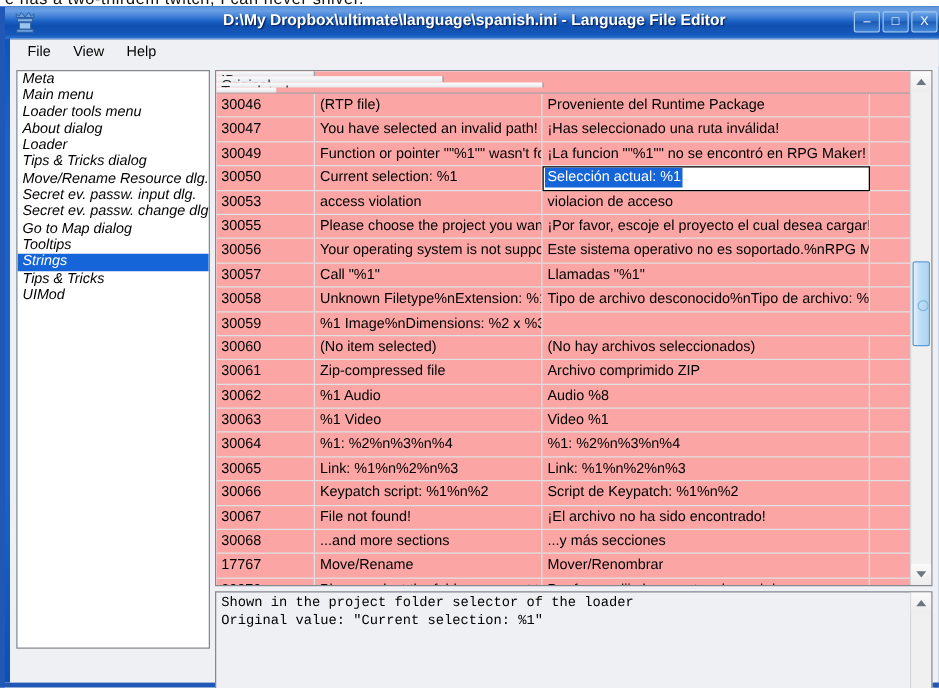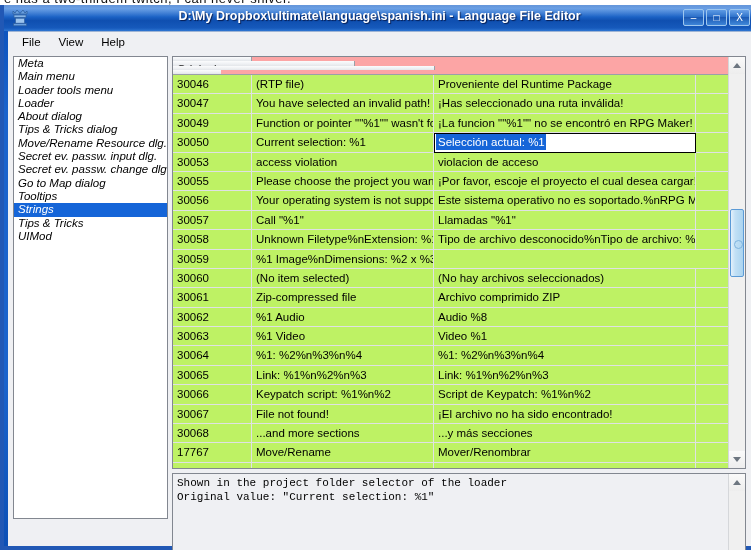--- a/index.html
+++ b/index.html
@@ -201,21 +201,21 @@
   .hcell.c-orig  { width: 182px; }
   .hcell.c-trans { width: 262px; }
   .hcell.c-x     { width: 48px; border-right: none; }
 
   #grid-body {
     position: absolute;
     left: 0; top: 18px;
     width: 572px;
     height: 393px;
     overflow: hidden;
-    background: #bef264;
+    background: #fca5a5;
   }
   .grow {
     display: flex;
     height: 19.4px;
     border-bottom: 1px solid #dfe1e4;
     box-sizing: border-box;
   }
   .gcell {
     box-sizing: border-box;
     height: 18.4px;
@@ -358,22 +358,22 @@
     <div id="menubar">
       <div class="menuitem">File</div>
       <div class="menuitem">View</div>
       <div class="menuitem">Help</div>
     </div>
 
     <div id="sections-panel">
         <div class="section-item">Meta</div>
         <div class="section-item">Main menu</div>
         <div class="section-item">Loader tools menu</div>
+        <div class="section-item">About dialog</div>
         <div class="section-item">Loader</div>
-        <div class="section-item">About dialog</div>
         <div class="section-item">Tips &amp; Tricks dialog</div>
         <div class="section-item">Move/Rename Resource dlg.</div>
         <div class="section-item">Secret ev. passw. input dlg.</div>
         <div class="section-item">Secret ev. passw. change dlg.</div>
         <div class="section-item">Go to Map dialog</div>
         <div class="section-item">Tooltips</div>
         <div class="section-item selected">Strings</div>
         <div class="section-item">Tips &amp; Tricks</div>
         <div class="section-item">UIMod</div>
       </div>

